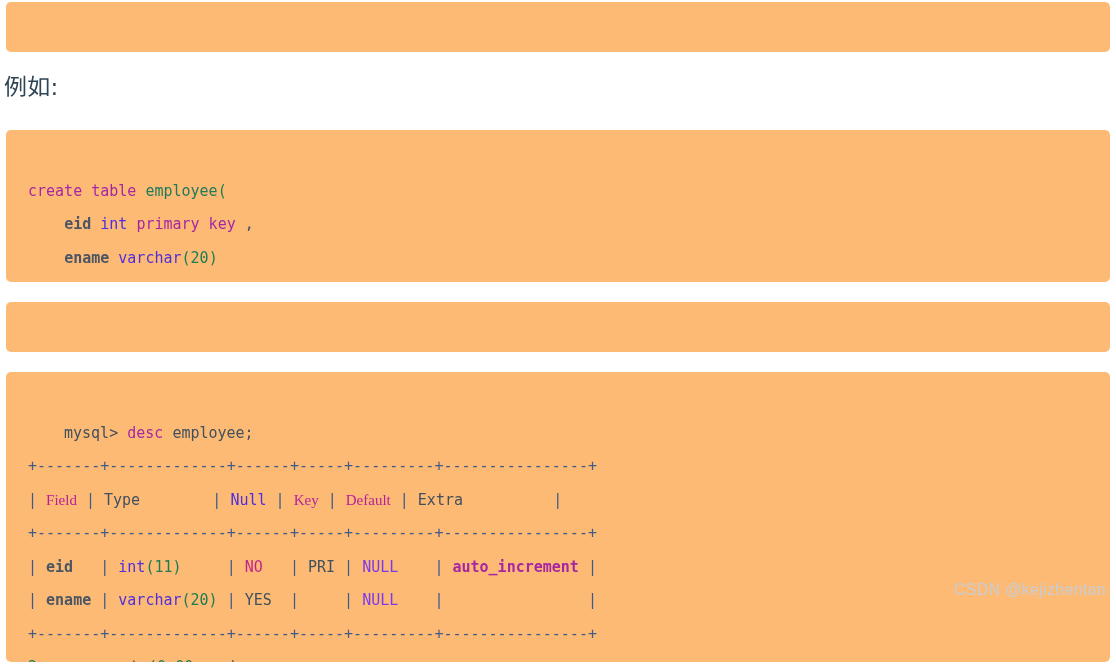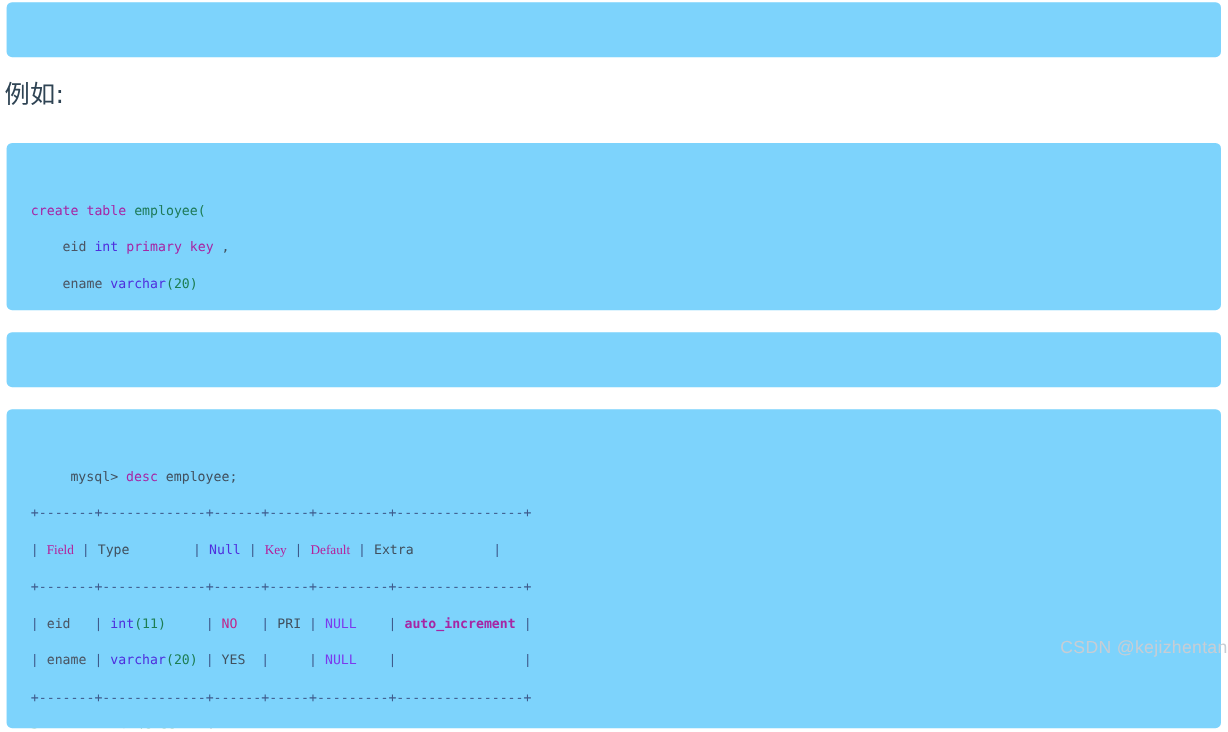--- a/index.html
+++ b/index.html
@@ -21,25 +21,25 @@
     position: relative;
     width: 1116px;
     height: 607px;
     box-sizing: border-box;
   }
 
   
   .code-block {
     position: absolute;
     left: 6px;
-    background: #7dd3fc;
+    background: #fdba74;
     border-radius: 5px;
     box-sizing: border-box;
     font-family: "DejaVu Sans Mono", "Liberation Mono", monospace;
-    font-size: 12px;
+    font-size: 15px;
     line-height: 33.5px;
     white-space: pre;
     overflow: hidden;
   }
   .code-block pre {
     margin: 0;
     font-family: inherit;
     font-size: inherit;
     line-height: inherit;
     white-space: pre;
@@ -81,35 +81,35 @@
     letter-spacing: 0.2px;
   }
   #example-label {
     top: 70px;
   }
 
   
   .t-kw      { color: #a626a4; }   
   .t-kw2     { color: #b4219b; font-family: Liberation Serif, serif; }   
   .t-type    { color: #4f2fdd; text-align: right; }   
-  .t-ident   { color: #4b5563; }   
+  .t-ident   { color: #4b5563; font-weight: bold; }   
   .t-name    { color: #1f7a5a; }   
   .t-num     { color: #1d7d52; }   
   .t-plain   { color: #41505e; }   
   .t-punct   { color: #41505e; }   
   .t-pipe    { color: #3f5b8c; }   
   .t-null    { color: #7c3aed; }   
   .t-no      { color: #c1268a; }   
   .t-auto    { color: #a626a4; font-weight: bold; }   
   .t-prompt  { color: #41505e; margin-left: 36px; }   
 
   
   #watermark {
     position: absolute;
-    right: 0;
+    right: 10px;
     bottom: 8px;
     font-size: 16px;
     color: #c8cdd4;
     font-family: "Liberation Sans", "DejaVu Sans", sans-serif;
     letter-spacing: 0.3px;
     user-select: none;
   }
 </style>
 </head>
 <body>

